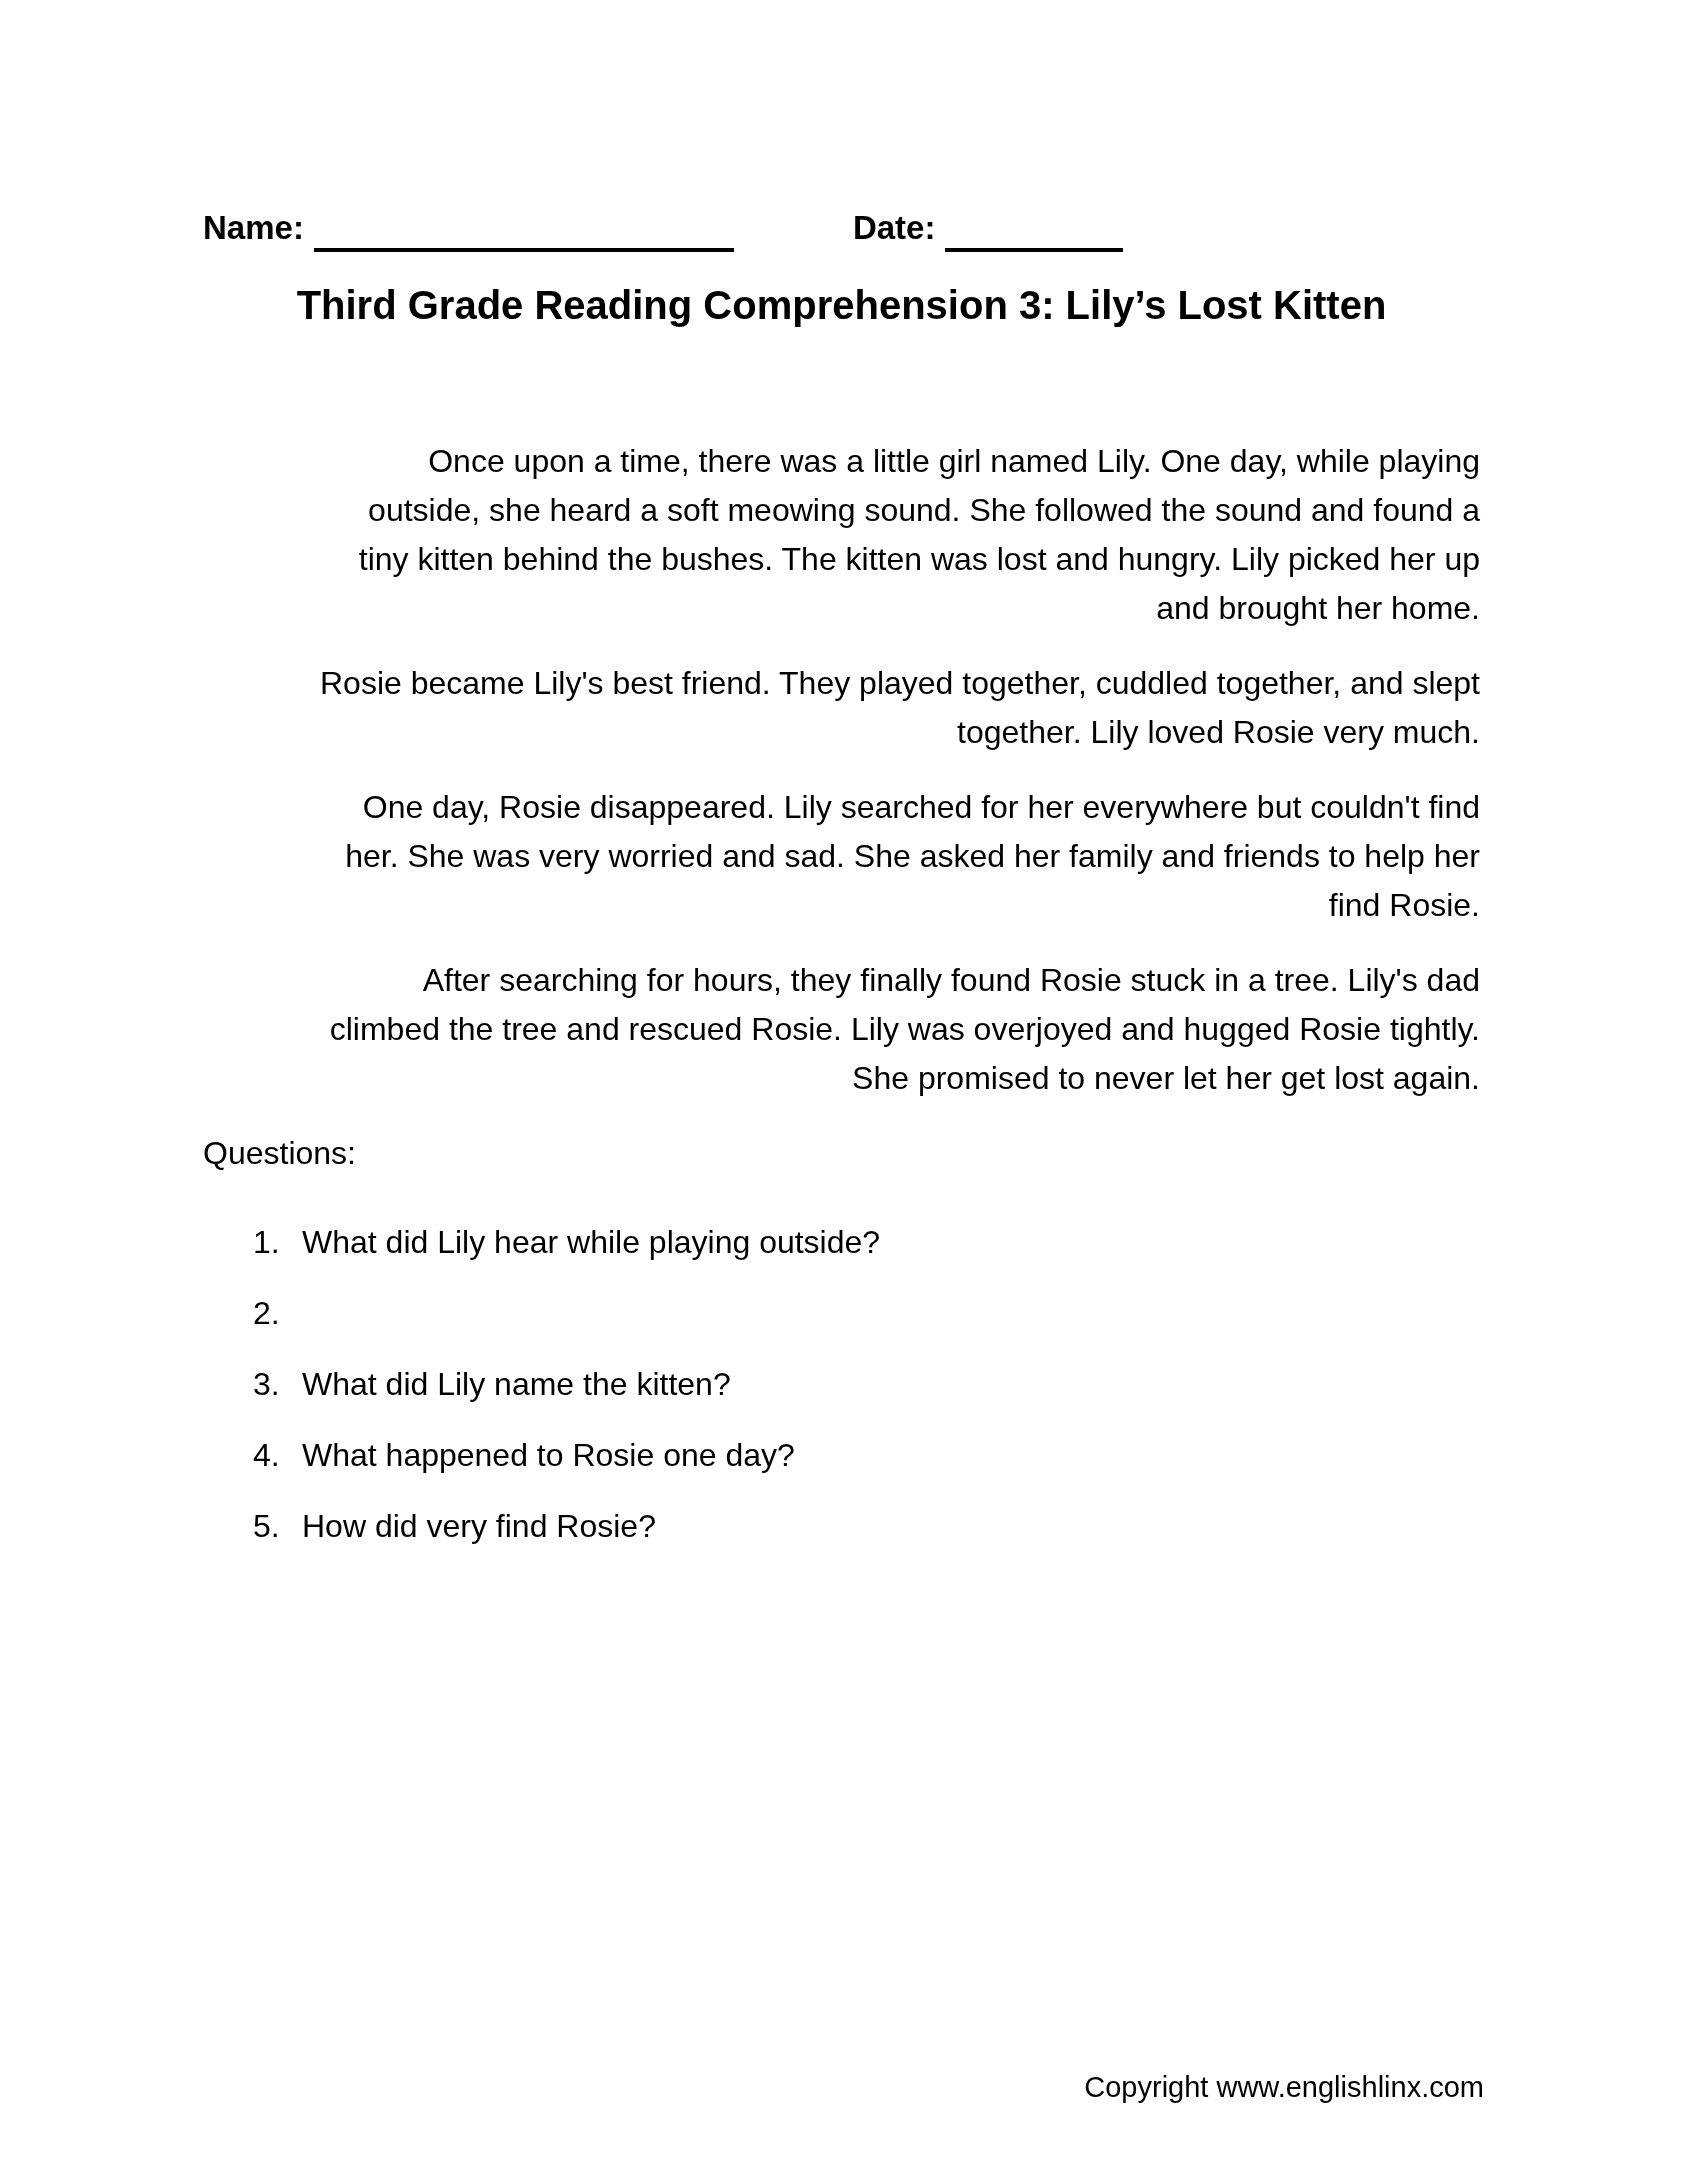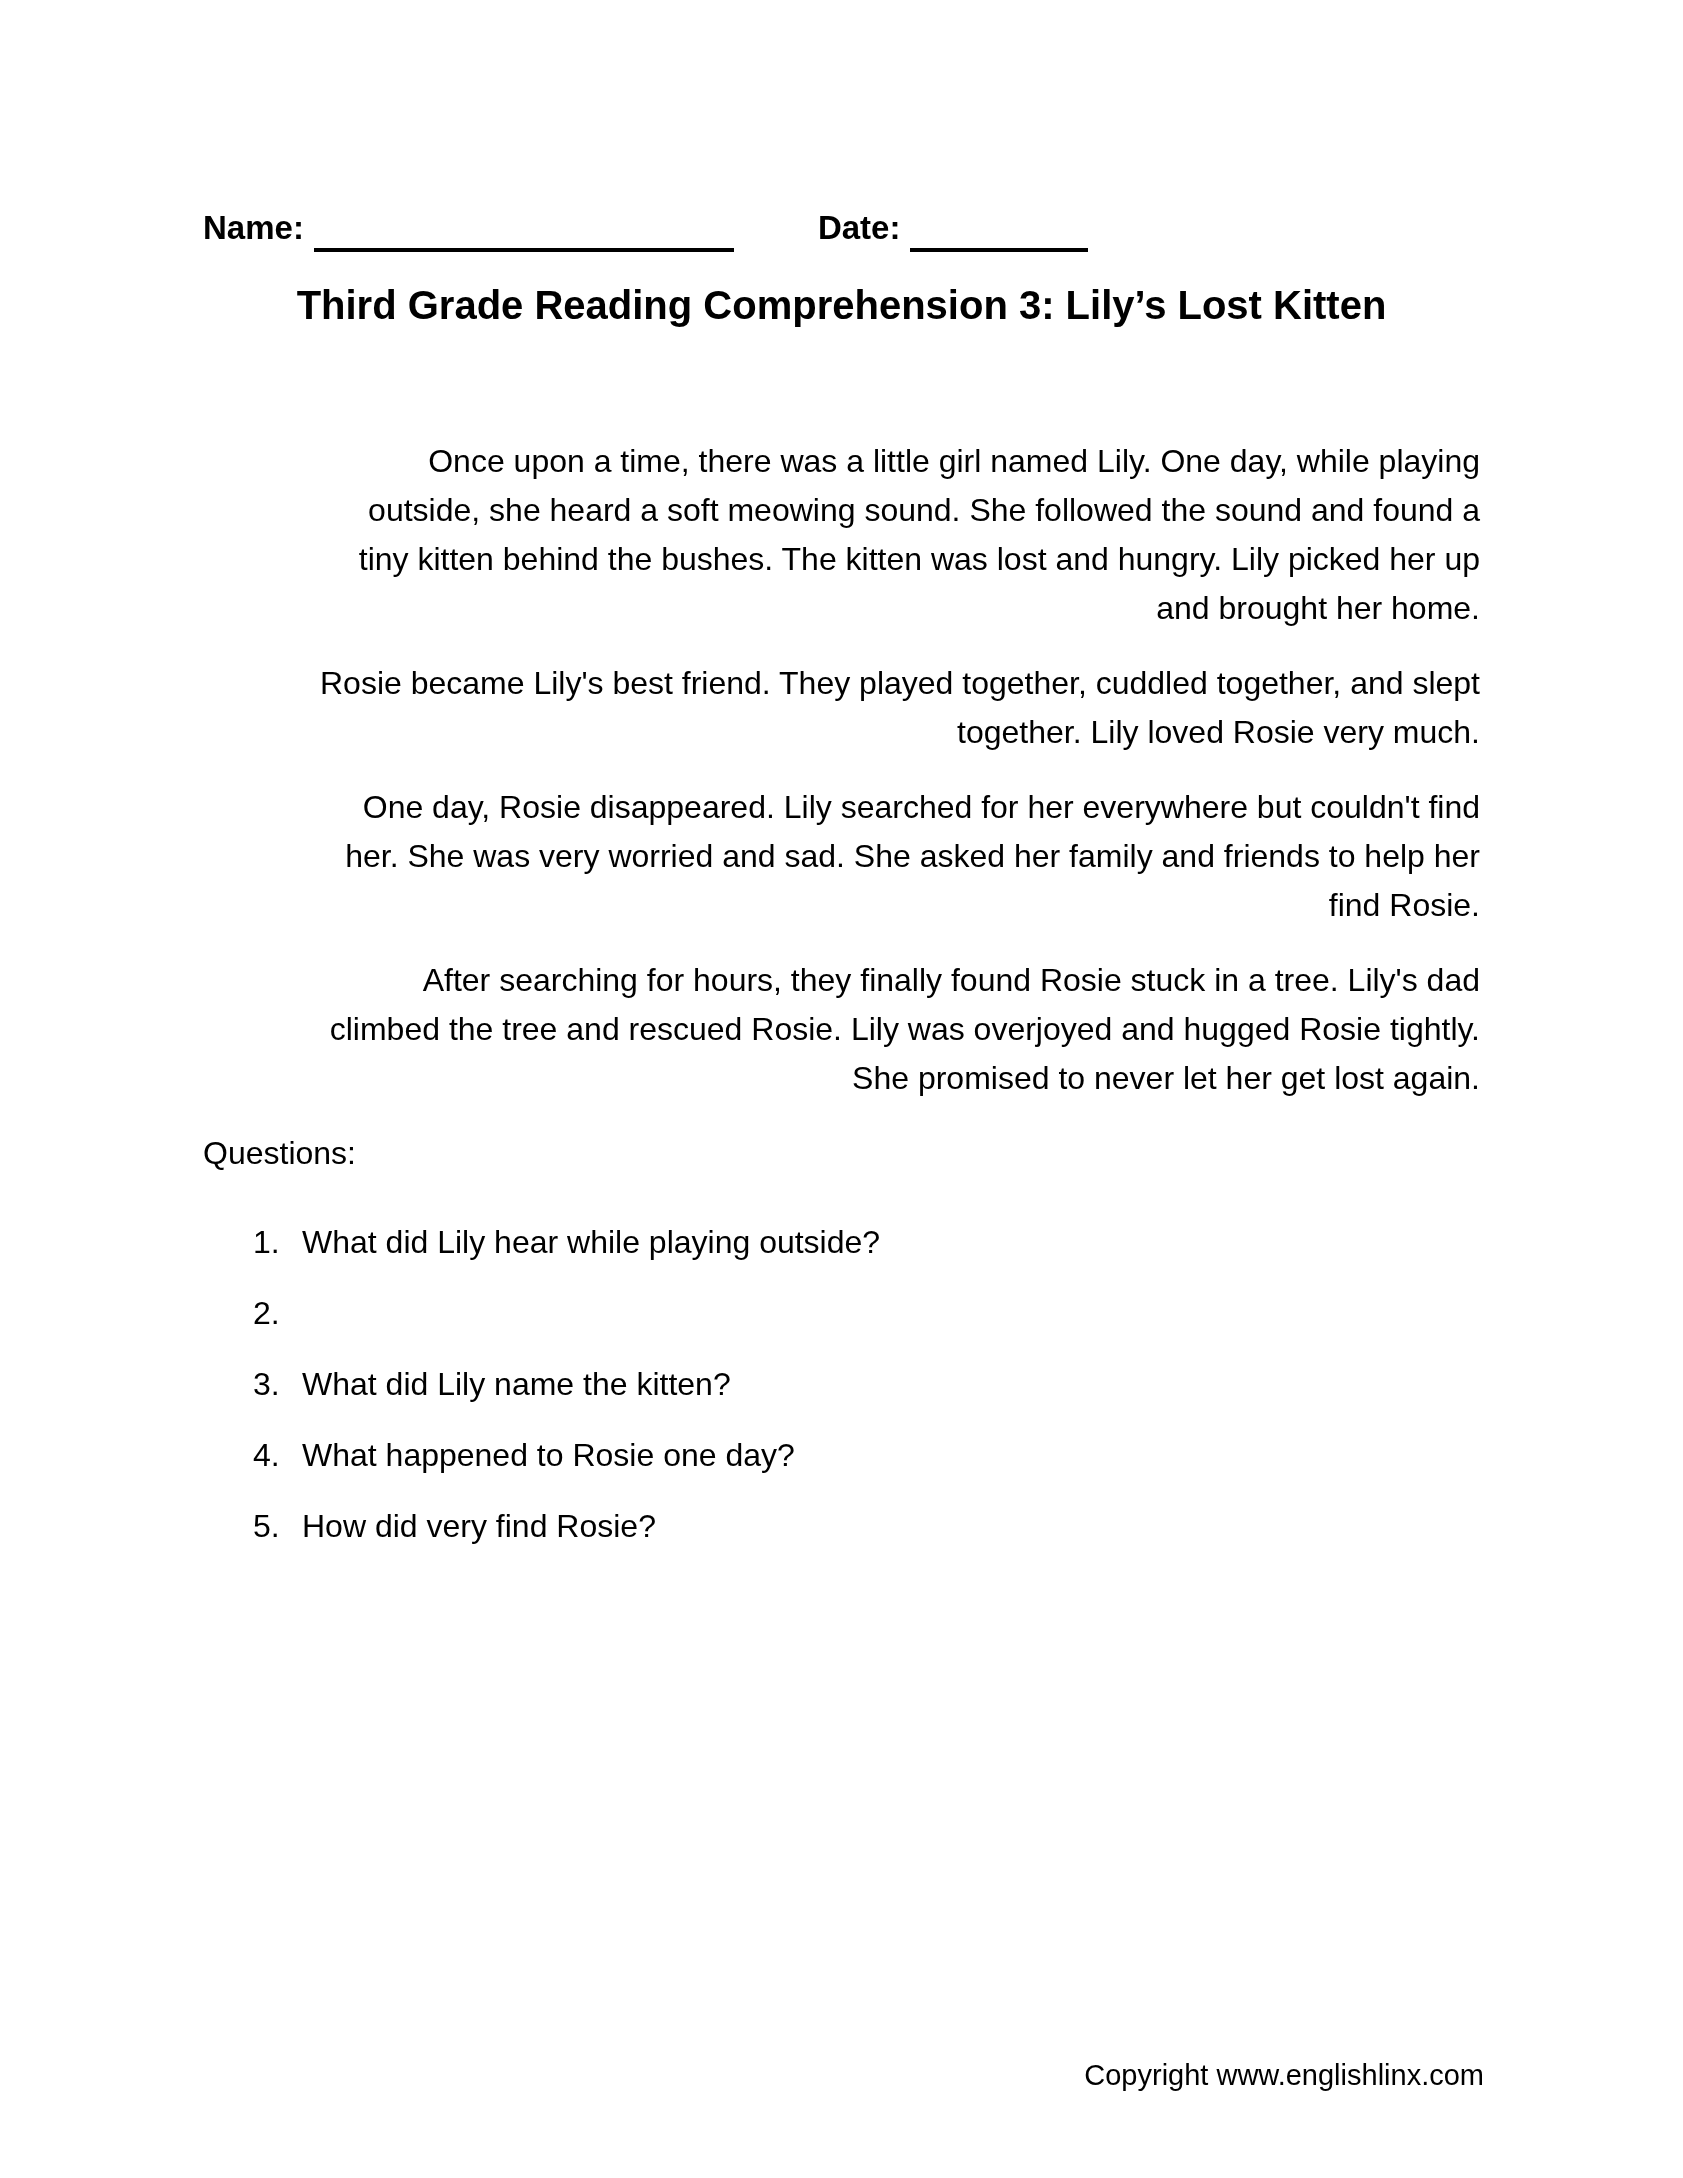--- a/index.html
+++ b/index.html
@@ -31,21 +31,21 @@
     white-space: nowrap;
     text-align: center;
   }
   .blank {
     display: inline-block;
     height: 44px;
     border-bottom: 4px solid #000000;
     box-sizing: border-box;
   }
   .name-blank { width: 420px; margin-left: 10px; }
-  .date-label { margin-left: 84px; }
+  .date-label { margin-left: 119px; }
   .date-blank { width: 178px; margin-left: 10px; }
 
   
   .title {
     text-align: center;
     font-weight: bold;
     font-size: 40px;
     line-height: 49px;
     margin-top: 29px;
   }
@@ -80,21 +80,21 @@
   .q + .q { margin-top: 22px; }
   .q-num {
     flex: none;
     width: 49px;
   }
 
   
   .footer {
     position: absolute;
     right: 199px;
-    bottom: 87px;
+    bottom: 75px;
     font-size: 29px;
     line-height: 31px;
   }
 </style>
 </head>
 <body>
 
 <div class="page">
 
   <div class="header-row">

